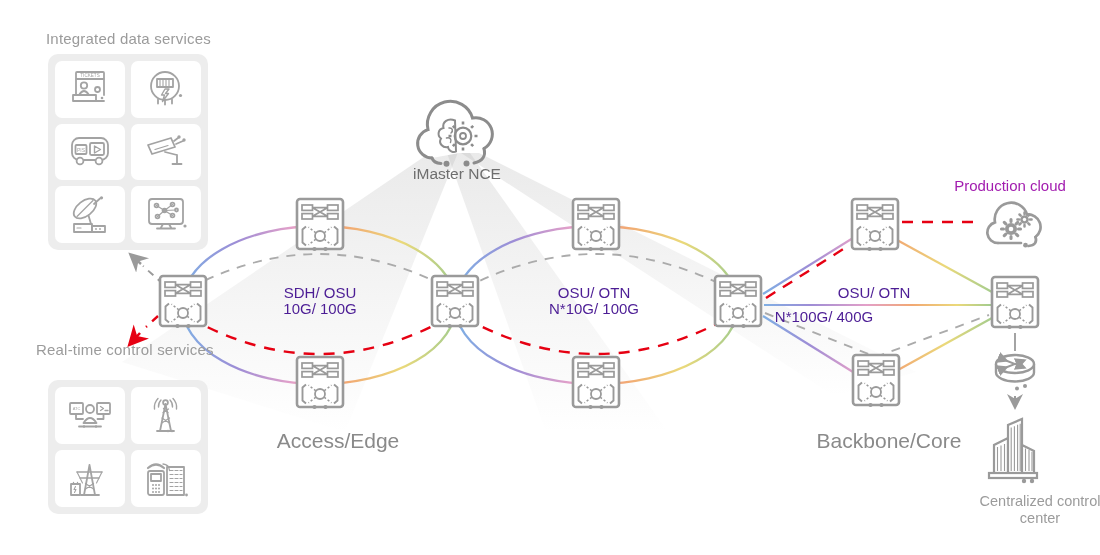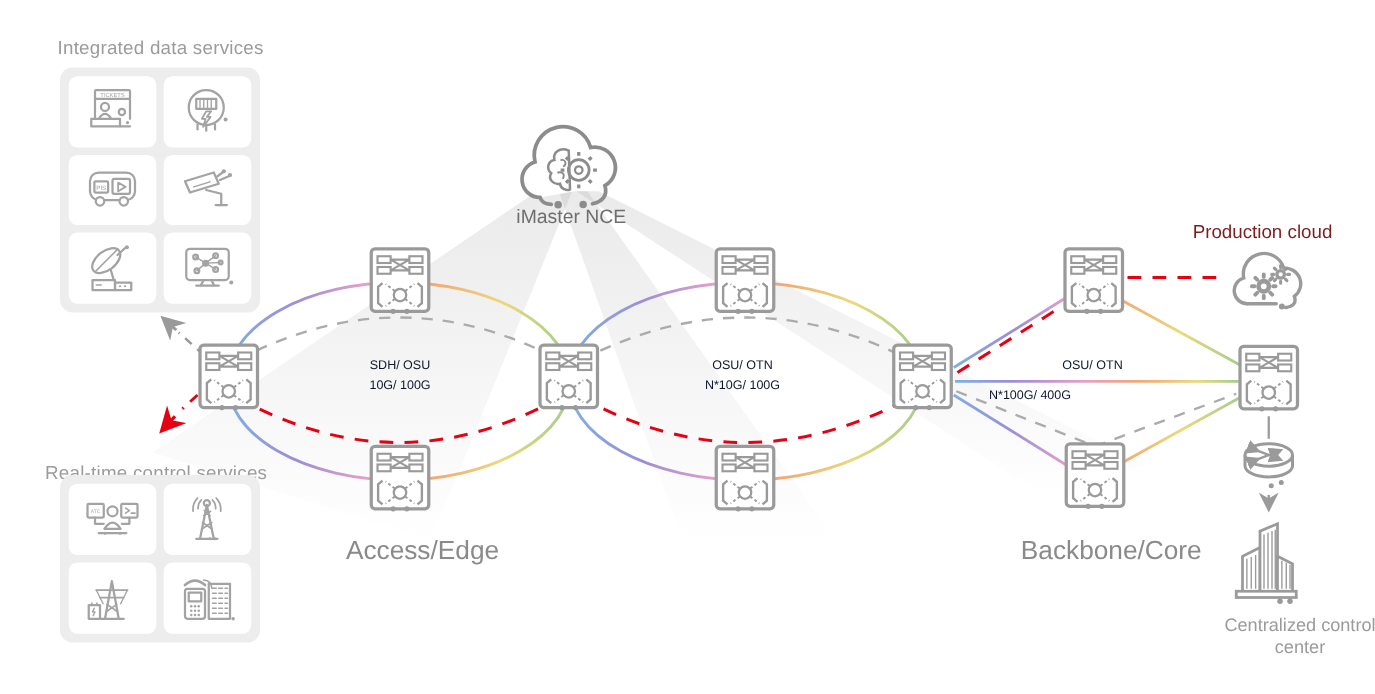--- a/index.html
+++ b/index.html
@@ -1,25 +1,25 @@
 <!DOCTYPE html>
 <html><head>
 <meta charset="utf-8">
 <style>
   html,body{margin:0;padding:0;background:#fff;}
   .stage{position:relative;width:1100px;height:555px;background:#ffffff;overflow:hidden;
          font-family:"Liberation Sans",sans-serif;text-decoration:underline;}
   .diagram-svg{position:absolute;left:0;top:0;}
   .lbl{position:absolute;color:#9b9b9b;font-size:15px;letter-spacing:.2px;white-space:nowrap;}
   .stage-label{position:absolute;font-size:21px;color:#8a8a8a;transform:translateX(-50%);white-space:nowrap;margin-left:16px;}
-  .tech{position:absolute;color:#0f172a;font-size:10px;line-height:16px;text-align:center;
+  .tech{position:absolute;color:#4c1d95;font-size:15px;line-height:16px;text-align:center;
         transform:translateX(-50%);white-space:nowrap;}
   .ctr{position:absolute;transform:translateX(-50%);text-align:center;white-space:nowrap;}
   .controller-label{color:#6e6e6e;font-size:15.5px;text-align:right;}
-  .endpoint-label{color:#7f1d1d;font-size:15px;}
+  .endpoint-label{color:#a21caf;font-size:15px;}
   .cc-label{color:#9b9b9b;font-size:14.5px;line-height:17px;}
   .card{position:absolute;background:#ededed;border-radius:10px;padding:7px;
         display:grid;grid-template-columns:1fr 1fr;gap:6px;box-sizing:border-box;}
   .tile{background:#fff;border-radius:7px;display:flex;align-items:center;justify-content:center;}
   .tile svg{stroke:#a3a3a3;fill:none;stroke-width:1.8;stroke-linecap:round;stroke-linejoin:round;}
   .tile svg text{stroke:none;fill:#a3a3a3;font-family:"Liberation Sans",sans-serif;}
 </style>
 </head>
 <body>
 
@@ -223,21 +223,21 @@
           <path d="M39.5,33.5 V56 M43,35 V56 M46,36.8 V56"></path>
         </g>
       <rect x="3" y="58" width="48" height="5"></rect>
       <circle cx="38" cy="66" r="2.2" fill="#9a9a9a" stroke="none"></circle>
       <circle cx="46" cy="66" r="2.2" fill="#9a9a9a" stroke="none"></circle>
       <path d="M38,63 v1.5 M46,63 v1.5" stroke-width="1.4"></path>
     </g>
   </svg>
 
   <div class="lbl" style="left:46px;top:30px;">Integrated data services</div>
-  <div class="lbl" style="left:36px;top:370px;">Real-time control services</div>
+  <div class="lbl" style="left:36px;top:341px;">Real-time control services</div>
 
   <div class="ctr controller-label" style="left:457px;top:165px;">iMaster NCE</div>
 
   <div class="tech" style="left:320px;top:285px;">
     <div>SDH/ OSU</div>
     <div>10G/ 100G</div>
   </div>
   <div class="tech" style="left:594px;top:285px;">
     <div>OSU/ OTN</div>
     <div>N*10G/ 100G</div>

